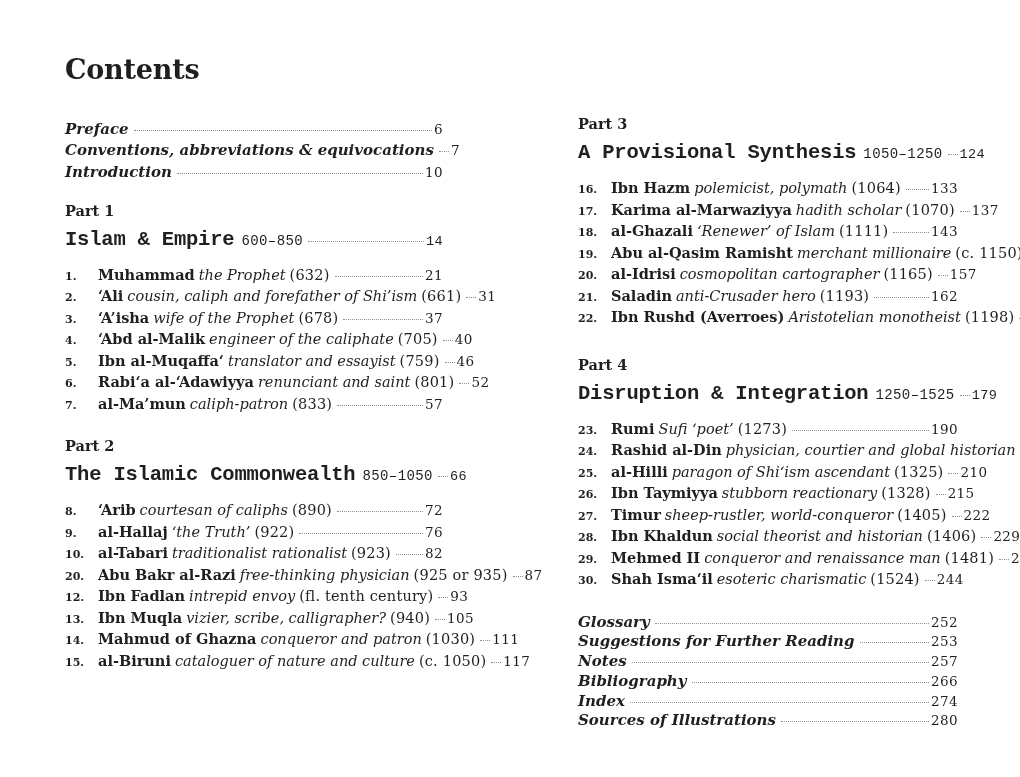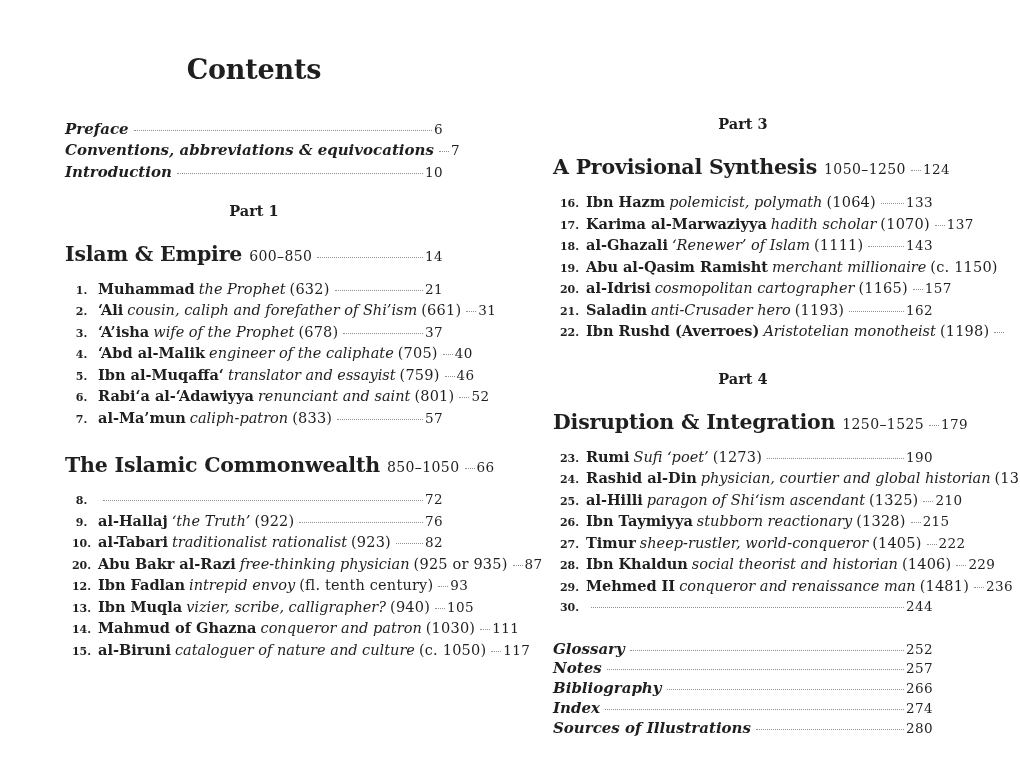--- a/index.html
+++ b/index.html
@@ -13,31 +13,30 @@
     font-family: "DejaVu Serif", "Liberation Serif", serif;
     color: #1f1f1f;
     -webkit-font-smoothing: antialiased;
   }
   .spread {
     position: relative;
     width: 1020px;
     height: 777px;
     background: #ffffff;
     overflow: hidden;
-    text-align: center;
   }
   .col-left {
     position: absolute;
     left: 65px;
     top: 0;
     width: 378px;
   }
   .col-right {
     position: absolute;
-    left: 553px;
+    left: 578px;
     top: 0;
     width: 380px;
     padding-top: 116px;
   }
   h1.contents-title {
     margin: 56px 0 0 0;
     font-size: 27px;
     line-height: 27px;
     font-weight: bold;
     letter-spacing: -0.2px;
@@ -76,22 +75,23 @@
   
   #left-parts { margin-top: 20px; }
   #left-parts .part + .part { margin-top: 23px; }
   #right-parts .part + .part { margin-top: 28px; }
   .part-label {
     font-size: 14.5px;
     line-height: 15px;
     font-weight: bold;
   }
   .part-heading {
-    margin-top: 25px;
+    margin-top: 11px;
     line-height: 22px;
+    font-family: Liberation Mono, monospace;
   }
   .part-title {
     font-size: 20.5px;
     font-weight: bold;
     letter-spacing: -0.2px;
     white-space: nowrap;
   }
   .part-dates {
     font-size: 14px;
     margin-left: 7px;
@@ -193,29 +193,31 @@
   <div class="row entry">
     <span class="num">7.</span>
     <span class="entry-text"><span class="name">al-Ma’mun</span><span class="desc">caliph-patron</span><span class="date">(833)</span></span>
     <span class="leader"></span>
     <span class="pagenum">57</span>
   </div>
 </div>
   </section>
 
   <section class="part">
+    <div class="part-label">Part 2</div>
     <div class="row part-heading">
       <span class="part-title">The Islamic Commonwealth</span>
       <span class="part-dates">850–1050</span>
       <span class="leader"></span>
       <span class="pagenum">66</span>
     </div>
     <div class="entries">
   <div class="row entry">
     <span class="num">8.</span>
+    <span class="entry-text"><span class="name">‘Arib</span><span class="desc">courtesan of caliphs</span><span class="date">(890)</span></span>
     <span class="leader"></span>
     <span class="pagenum">72</span>
   </div>
 
   <div class="row entry">
     <span class="num">9.</span>
     <span class="entry-text"><span class="name">al-Hallaj</span><span class="desc">‘the Truth’</span><span class="date">(922)</span></span>
     <span class="leader"></span>
     <span class="pagenum">76</span>
   </div>
@@ -378,33 +380,39 @@
 
   <div class="row entry">
     <span class="num">29.</span>
     <span class="entry-text"><span class="name">Mehmed II</span><span class="desc">conqueror and renaissance man</span><span class="date">(1481)</span></span>
     <span class="leader"></span>
     <span class="pagenum">236</span>
   </div>
 
   <div class="row entry">
     <span class="num">30.</span>
+    <span class="entry-text"><span class="name">Shah Isma‘il</span><span class="desc">esoteric charismatic</span><span class="date">(1524)</span></span>
     <span class="leader"></span>
     <span class="pagenum">244</span>
   </div>
 </div>
   </section>
 </div>
     <div class="back-matter" id="back-matter">
   <div class="row matter-row">
     <span class="matter-label">Glossary</span>
     <span class="leader"></span>
     <span class="pagenum">252</span>
   </div>
 
+  <div class="row matter-row">
+    <span class="matter-label">Suggestions for Further Reading</span>
+    <span class="leader"></span>
+    <span class="pagenum">253</span>
+  </div>
 
   <div class="row matter-row">
     <span class="matter-label">Notes</span>
     <span class="leader"></span>
     <span class="pagenum">257</span>
   </div>
 
   <div class="row matter-row">
     <span class="matter-label">Bibliography</span>
     <span class="leader"></span>

